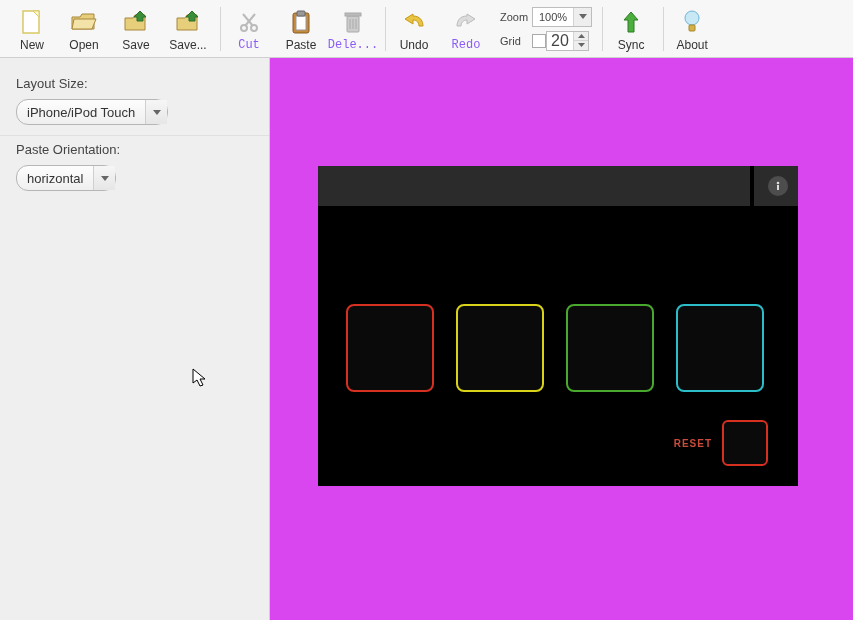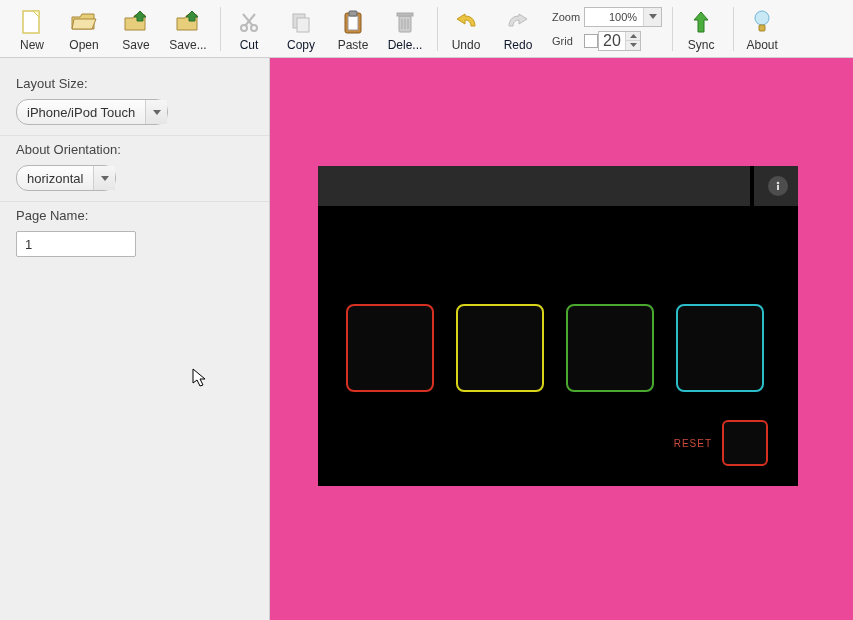--- a/index.html
+++ b/index.html
@@ -27,21 +27,21 @@
     flex-direction: column;
     align-items: center;
     justify-content: flex-start;
     width: 48px;
     height: 54px;
     padding-top: 6px;
     margin-right: 4px;
     cursor: pointer;
     color: #333;
   }
-  .tb-btn.disabled { color: #0f172a; cursor: default; }
+  .tb-btn.disabled { color: #8b5cf6; cursor: default; font-family: Liberation Mono, monospace; }
   .tb-btn .icon {
     height: 28px;
     display: flex;
     align-items: center;
     justify-content: center;
   }
   .tb-btn .lbl {
     font-size: 12px;
     margin-top: 2px;
   }
@@ -62,21 +62,20 @@
     color: #444;
   }
   .zg-row { display: flex; align-items: center; }
   .zg-row .label { width: 32px; }
   .combo {
     display: inline-flex;
     align-items: center;
     height: 20px;
     border: 1px solid #bdbdbd;
     background: #fff;
-    padding-left: 18px;
   }
   .combo .val {
     padding: 0 6px;
     min-width: 34px;
     font-size: 11px;
   }
   .combo .arrow {
     width: 18px;
     height: 100%;
     border-left: 1px solid #d4d4d4;
@@ -146,23 +145,24 @@
     border-radius: 2px;
     padding: 0 8px;
     font-size: 13px;
     color:#333;
     display:flex; align-items:center;
   }
 
   
   .canvas-area {
     flex: 1;
-    background: #ec4899;
+    background: #d946ef;
     position: relative;
     overflow: hidden;
+    font-weight: bold;
   }
   .device {
     position: absolute;
     left: 48px;
     top: 108px;
     width: 480px;
     height: 320px;
     background: #000;
   }
   .device-top {
@@ -284,29 +284,20 @@
       <svg width="22" height="22">
           <circle cx="6" cy="17" r="3" fill="none" stroke="#bbb" stroke-width="2"></circle>
           <circle cx="16" cy="17" r="3" fill="none" stroke="#bbb" stroke-width="2"></circle>
           <line x1="7" y1="15" x2="17" y2="3" stroke="#bbb" stroke-width="2"></line>
           <line x1="15" y1="15" x2="5" y2="3" stroke="#bbb" stroke-width="2"></line>
         </svg>
     </span>
     <span class="lbl">Cut</span>
   </div>
 
-  <div class="tb-btn disabled">
-    <span class="icon">
-      <svg width="22" height="22">
-          <rect x="3" y="3" width="12" height="14" fill="#ddd" stroke="#bbb"></rect>
-          <rect x="7" y="7" width="12" height="14" fill="#eee" stroke="#bbb"></rect>
-        </svg>
-    </span>
-    <span class="lbl">Copy</span>
-  </div>
 
   <div class="tb-btn">
     <span class="icon">
       <svg width="22" height="26">
           <rect x="3" y="4" width="16" height="20" rx="2" fill="#c58a3d" stroke="#8a5d22"></rect>
           <rect x="6" y="7" width="10" height="14" fill="#fff" stroke="#999"></rect>
           <rect x="7" y="2" width="8" height="5" rx="1" fill="#999" stroke="#666"></rect>
         </svg>
     </span>
     <span class="lbl">Paste</span>
@@ -413,37 +404,31 @@
         <span class="val">iPhone/iPod Touch</span>
         <span class="arrow">
             <svg width="8" height="5">
               <polygon points="0,0 8,0 4,5" fill="#666"></polygon>
             </svg>
           </span>
       </div>
     </div>
 
     <div class="side-row">
-      <div class="side-label">About Orientation:</div>
+      <div class="side-label">Paste Orientation:</div>
       <div class="select">
         <span class="val">horizontal</span>
         <span class="arrow">
             <svg width="8" height="5">
               <polygon points="0,0 8,0 4,5" fill="#666"></polygon>
             </svg>
           </span>
       </div>
     </div>
 
-    <div class="side-row">
-      <div class="side-label">Page Name:</div>
-      <div class="text-input">
-        <span>1</span>
-      </div>
-    </div>
 
   </div>
 
   <div class="canvas-area">
 
     <div class="device">
       <div class="device-top">
         <div class="bar-sep"></div>
         <div class="info">
           <svg width="12" height="12">

